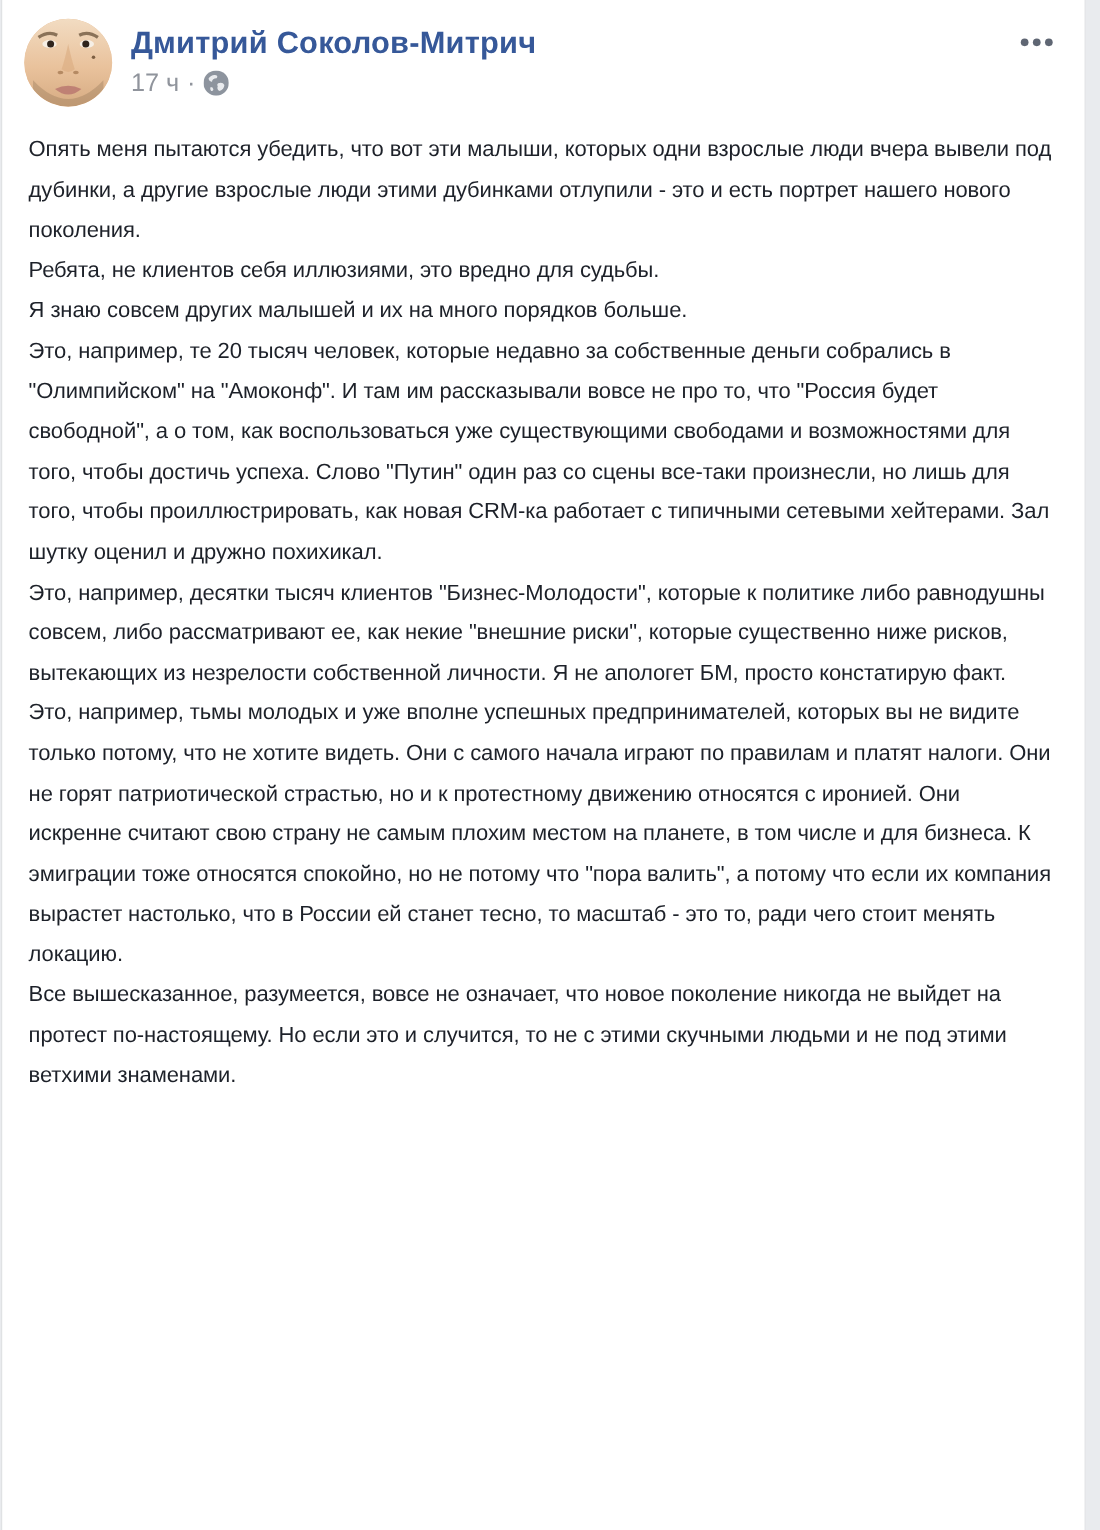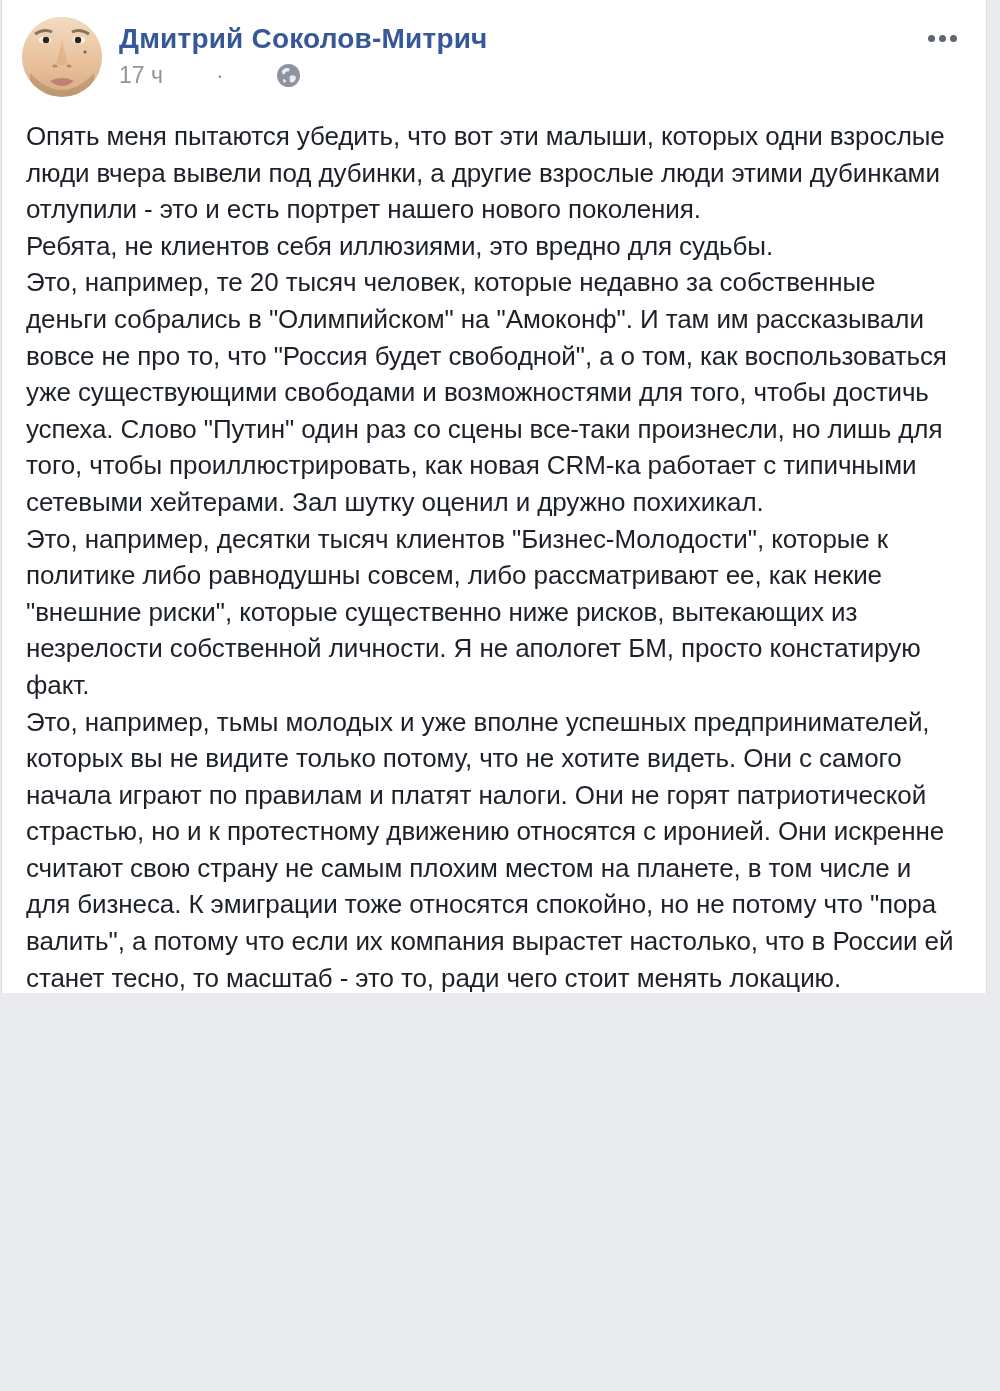--- a/index.html
+++ b/index.html
@@ -9,21 +9,21 @@
     height: 1391px;
     background: #e9ebee;
     font-family: "Liberation Sans", sans-serif;
     -webkit-font-smoothing: antialiased;
   }
   .post-card {
     position: absolute;
     left: 1px;
     top: 0;
     width: 984px;
-    height: 993px;
+    height: 1391px;
     background: #ffffff;
     border-left: 1px solid #dddfe2;
     border-right: 1px solid #dddfe2;
     overflow: hidden;
   }
   .post-header {
     position: relative;
     display: flex;
     align-items: flex-start;
     padding: 17px 24px 0 20px;
@@ -50,21 +50,20 @@
     letter-spacing: 0.2px;
     cursor: pointer;
   }
   .meta-line {
     margin-top: 7px;
     display: flex;
     align-items: center;
     color: #90949c;
     font-size: 23px;
     line-height: 26px;
-    gap: 46px;
   }
   .meta-sep { margin: 0 7px; }
   .globe { width: 23px; height: 23px; display: inline-block; }
   .globe svg { display: block; width: 23px; height: 23px; }
   .more-options {
     position: absolute;
     top: 26px;
     right: 22px;
     width: 44px;
     height: 24px;
@@ -79,21 +78,21 @@
   }
   .more-options .dot {
     width: 7px;
     height: 7px;
     border-radius: 50%;
     background: #5f6673;
   }
   .post-text {
     padding: 21px 24px 0 24px;
     color: #1d2129;
-    font-size: 26px;
+    font-size: 20px;
     line-height: 36.6px;
     letter-spacing: -0.1px;
   }
   .post-text div { margin: 0; }
 </style>
 </head>
 <body>
 
 <div class="post-card">
 
@@ -149,18 +148,20 @@
     <button class="more-options" aria-label="More options">
       <span class="dot"></span>
       <span class="dot"></span>
       <span class="dot"></span>
     </button>
   </div>
 
   <div class="post-text">
       <div>Опять меня пытаются убедить, что вот эти малыши, которых одни взрослые люди вчера вывели под дубинки, а другие взрослые люди этими дубинками отлупили - это и есть портрет нашего нового поколения.</div>
       <div>Ребята, не клиентов себя иллюзиями, это вредно для судьбы.</div>
+      <div>Я знаю совсем других малышей и их на много порядков больше.</div>
       <div>Это, например, те 20 тысяч человек, которые недавно за собственные деньги собрались в "Олимпийском" на "Амоконф". И там им рассказывали вовсе не про то, что "Россия будет свободной", а о том, как воспользоваться уже существующими свободами и возможностями для того, чтобы достичь успеха. Слово "Путин" один раз со сцены все-таки произнесли, но лишь для того, чтобы проиллюстрировать, как новая CRM-ка работает с типичными сетевыми хейтерами. Зал шутку оценил и дружно похихикал.</div>
       <div>Это, например, десятки тысяч клиентов "Бизнес-Молодости", которые к политике либо равнодушны совсем, либо рассматривают ее, как некие "внешние риски", которые существенно ниже рисков, вытекающих из незрелости собственной личности. Я не апологет БМ, просто констатирую факт.</div>
       <div>Это, например, тьмы молодых и уже вполне успешных предпринимателей, которых вы не видите только потому, что не хотите видеть. Они с самого начала играют по правилам и платят налоги. Они не горят патриотической страстью, но и к протестному движению относятся с иронией. Они искренне считают свою страну не самым плохим местом на планете, в том числе и для бизнеса. К эмиграции тоже относятся спокойно, но не потому что "пора валить", а потому что если их компания вырастет настолько, что в России ей станет тесно, то масштаб - это то, ради чего стоит менять локацию.</div>
+      <div>Все вышесказанное, разумеется, вовсе не означает, что новое поколение никогда не выйдет на протест по-настоящему. Но если это и случится, то не с этими скучными людьми и не под этими ветхими знаменами.</div>
     </div>
 
 </div>
 
 </body></html>

